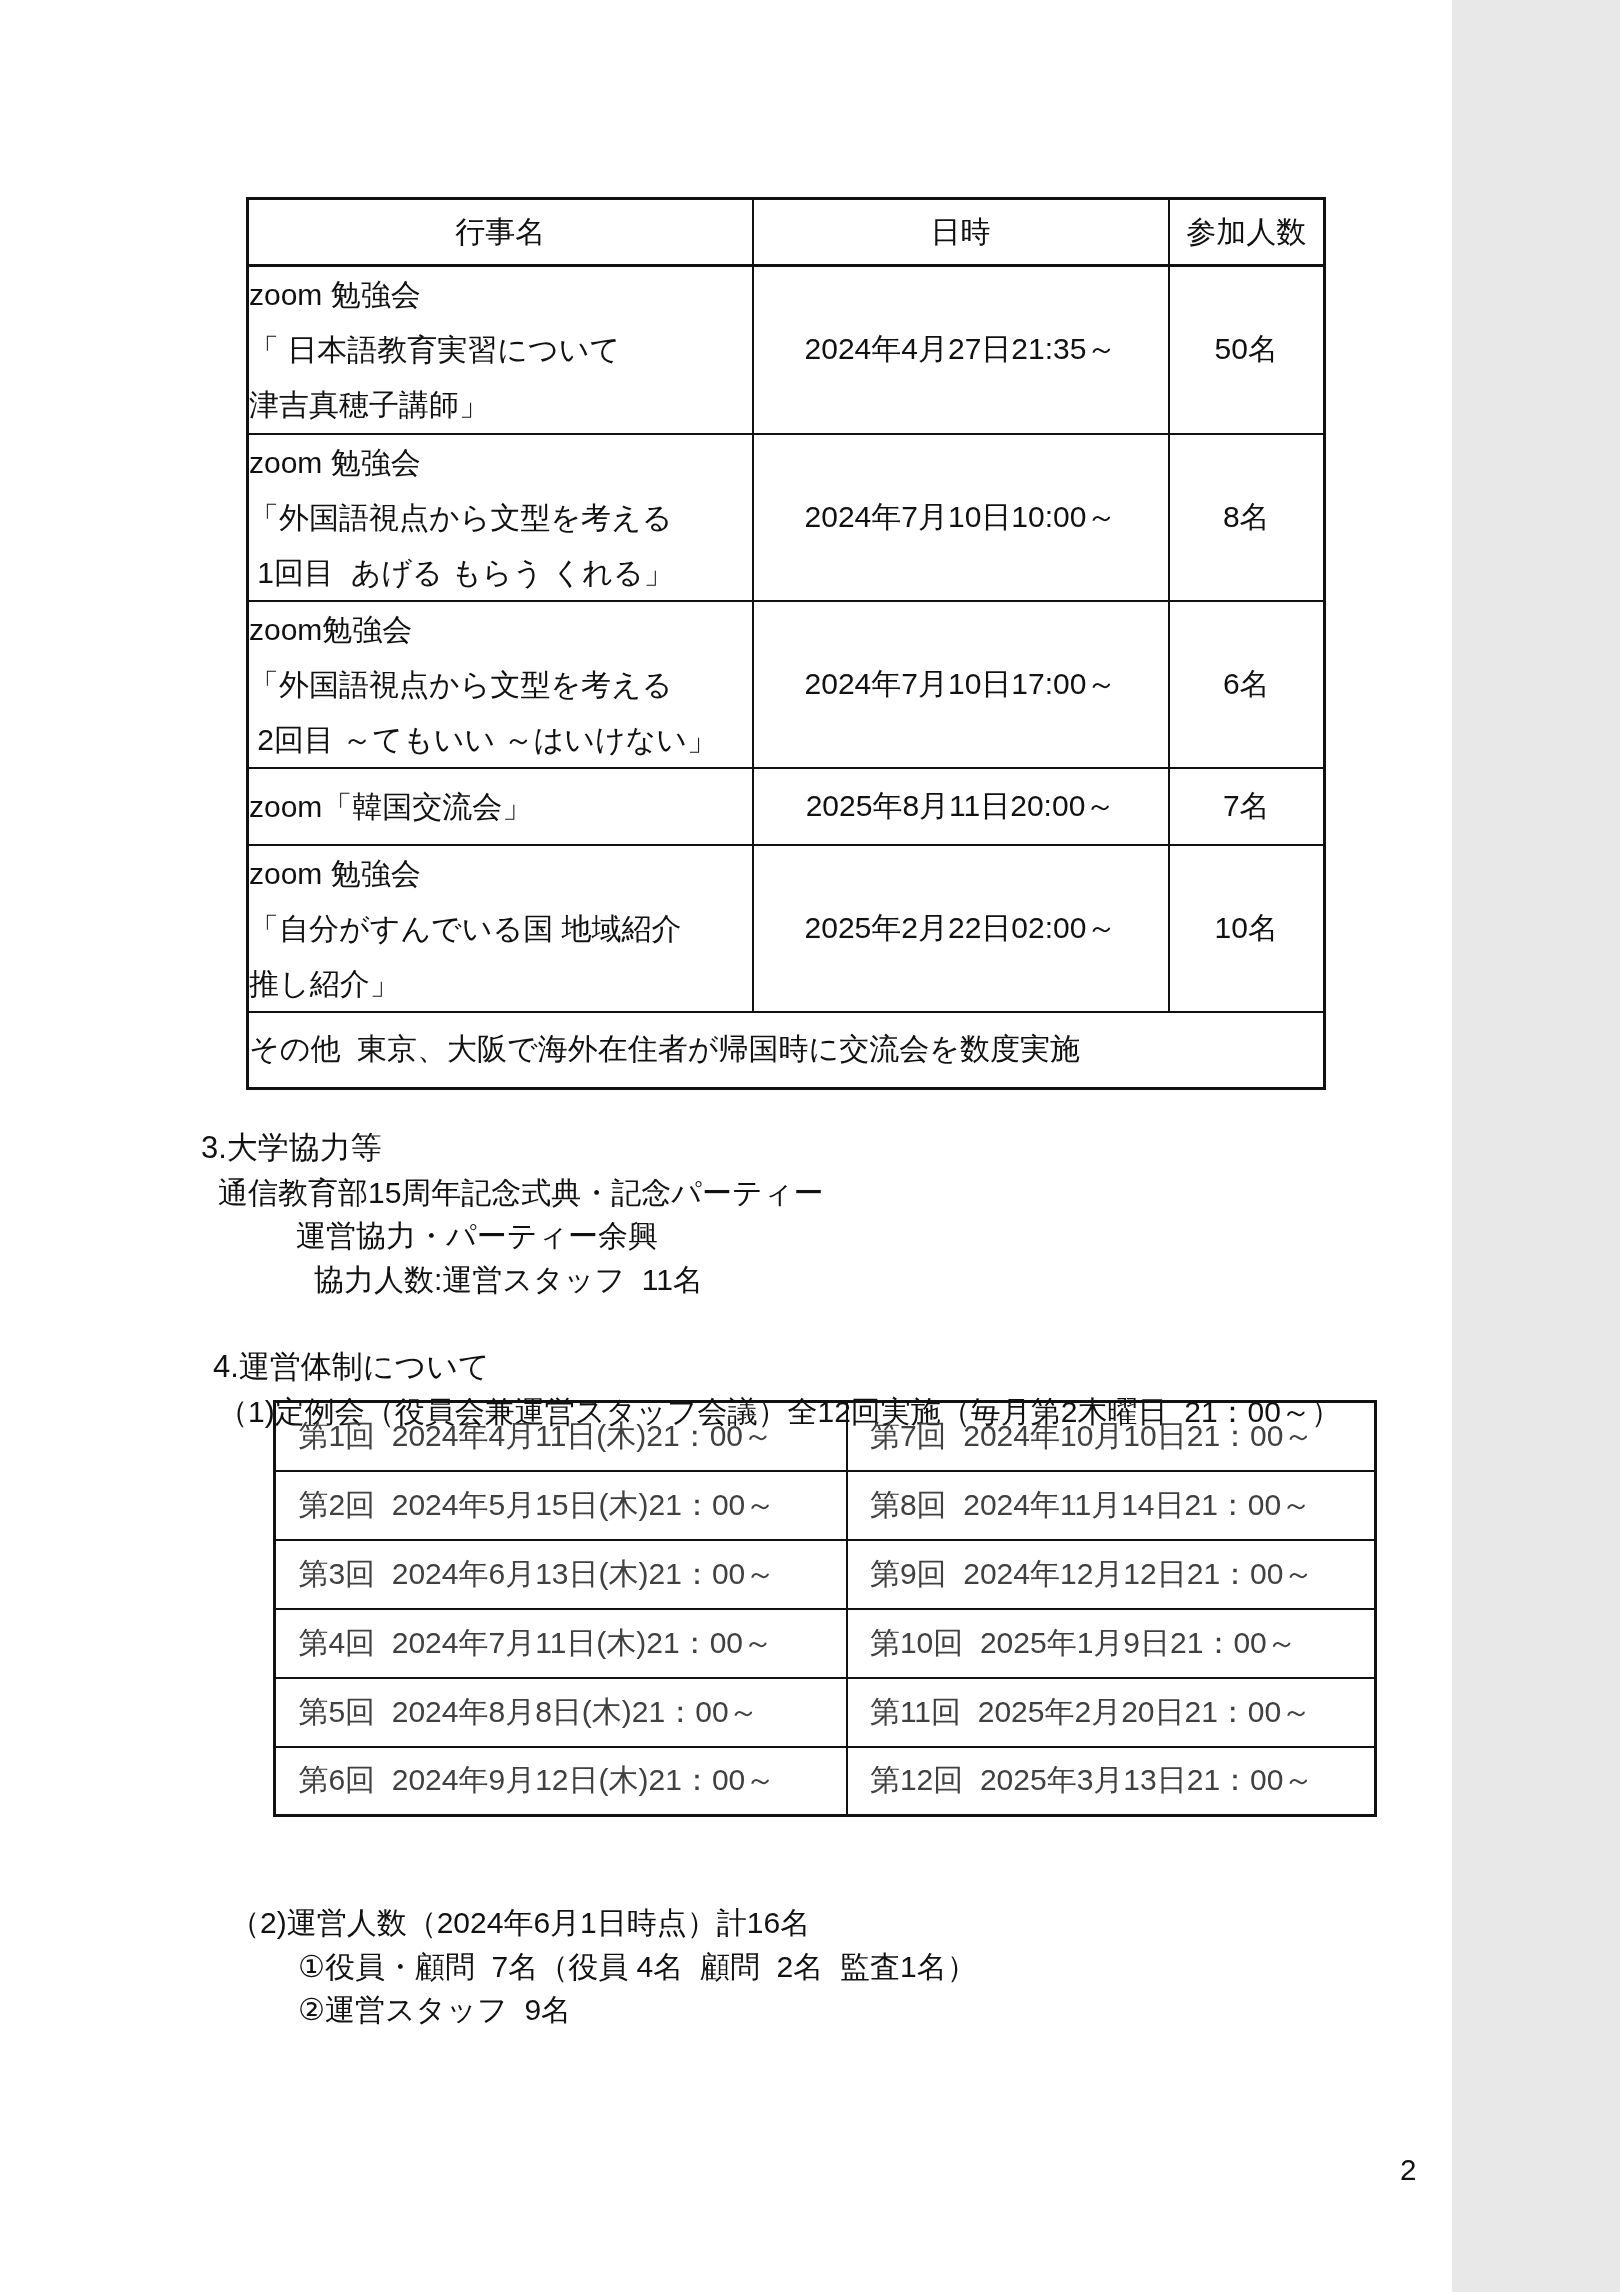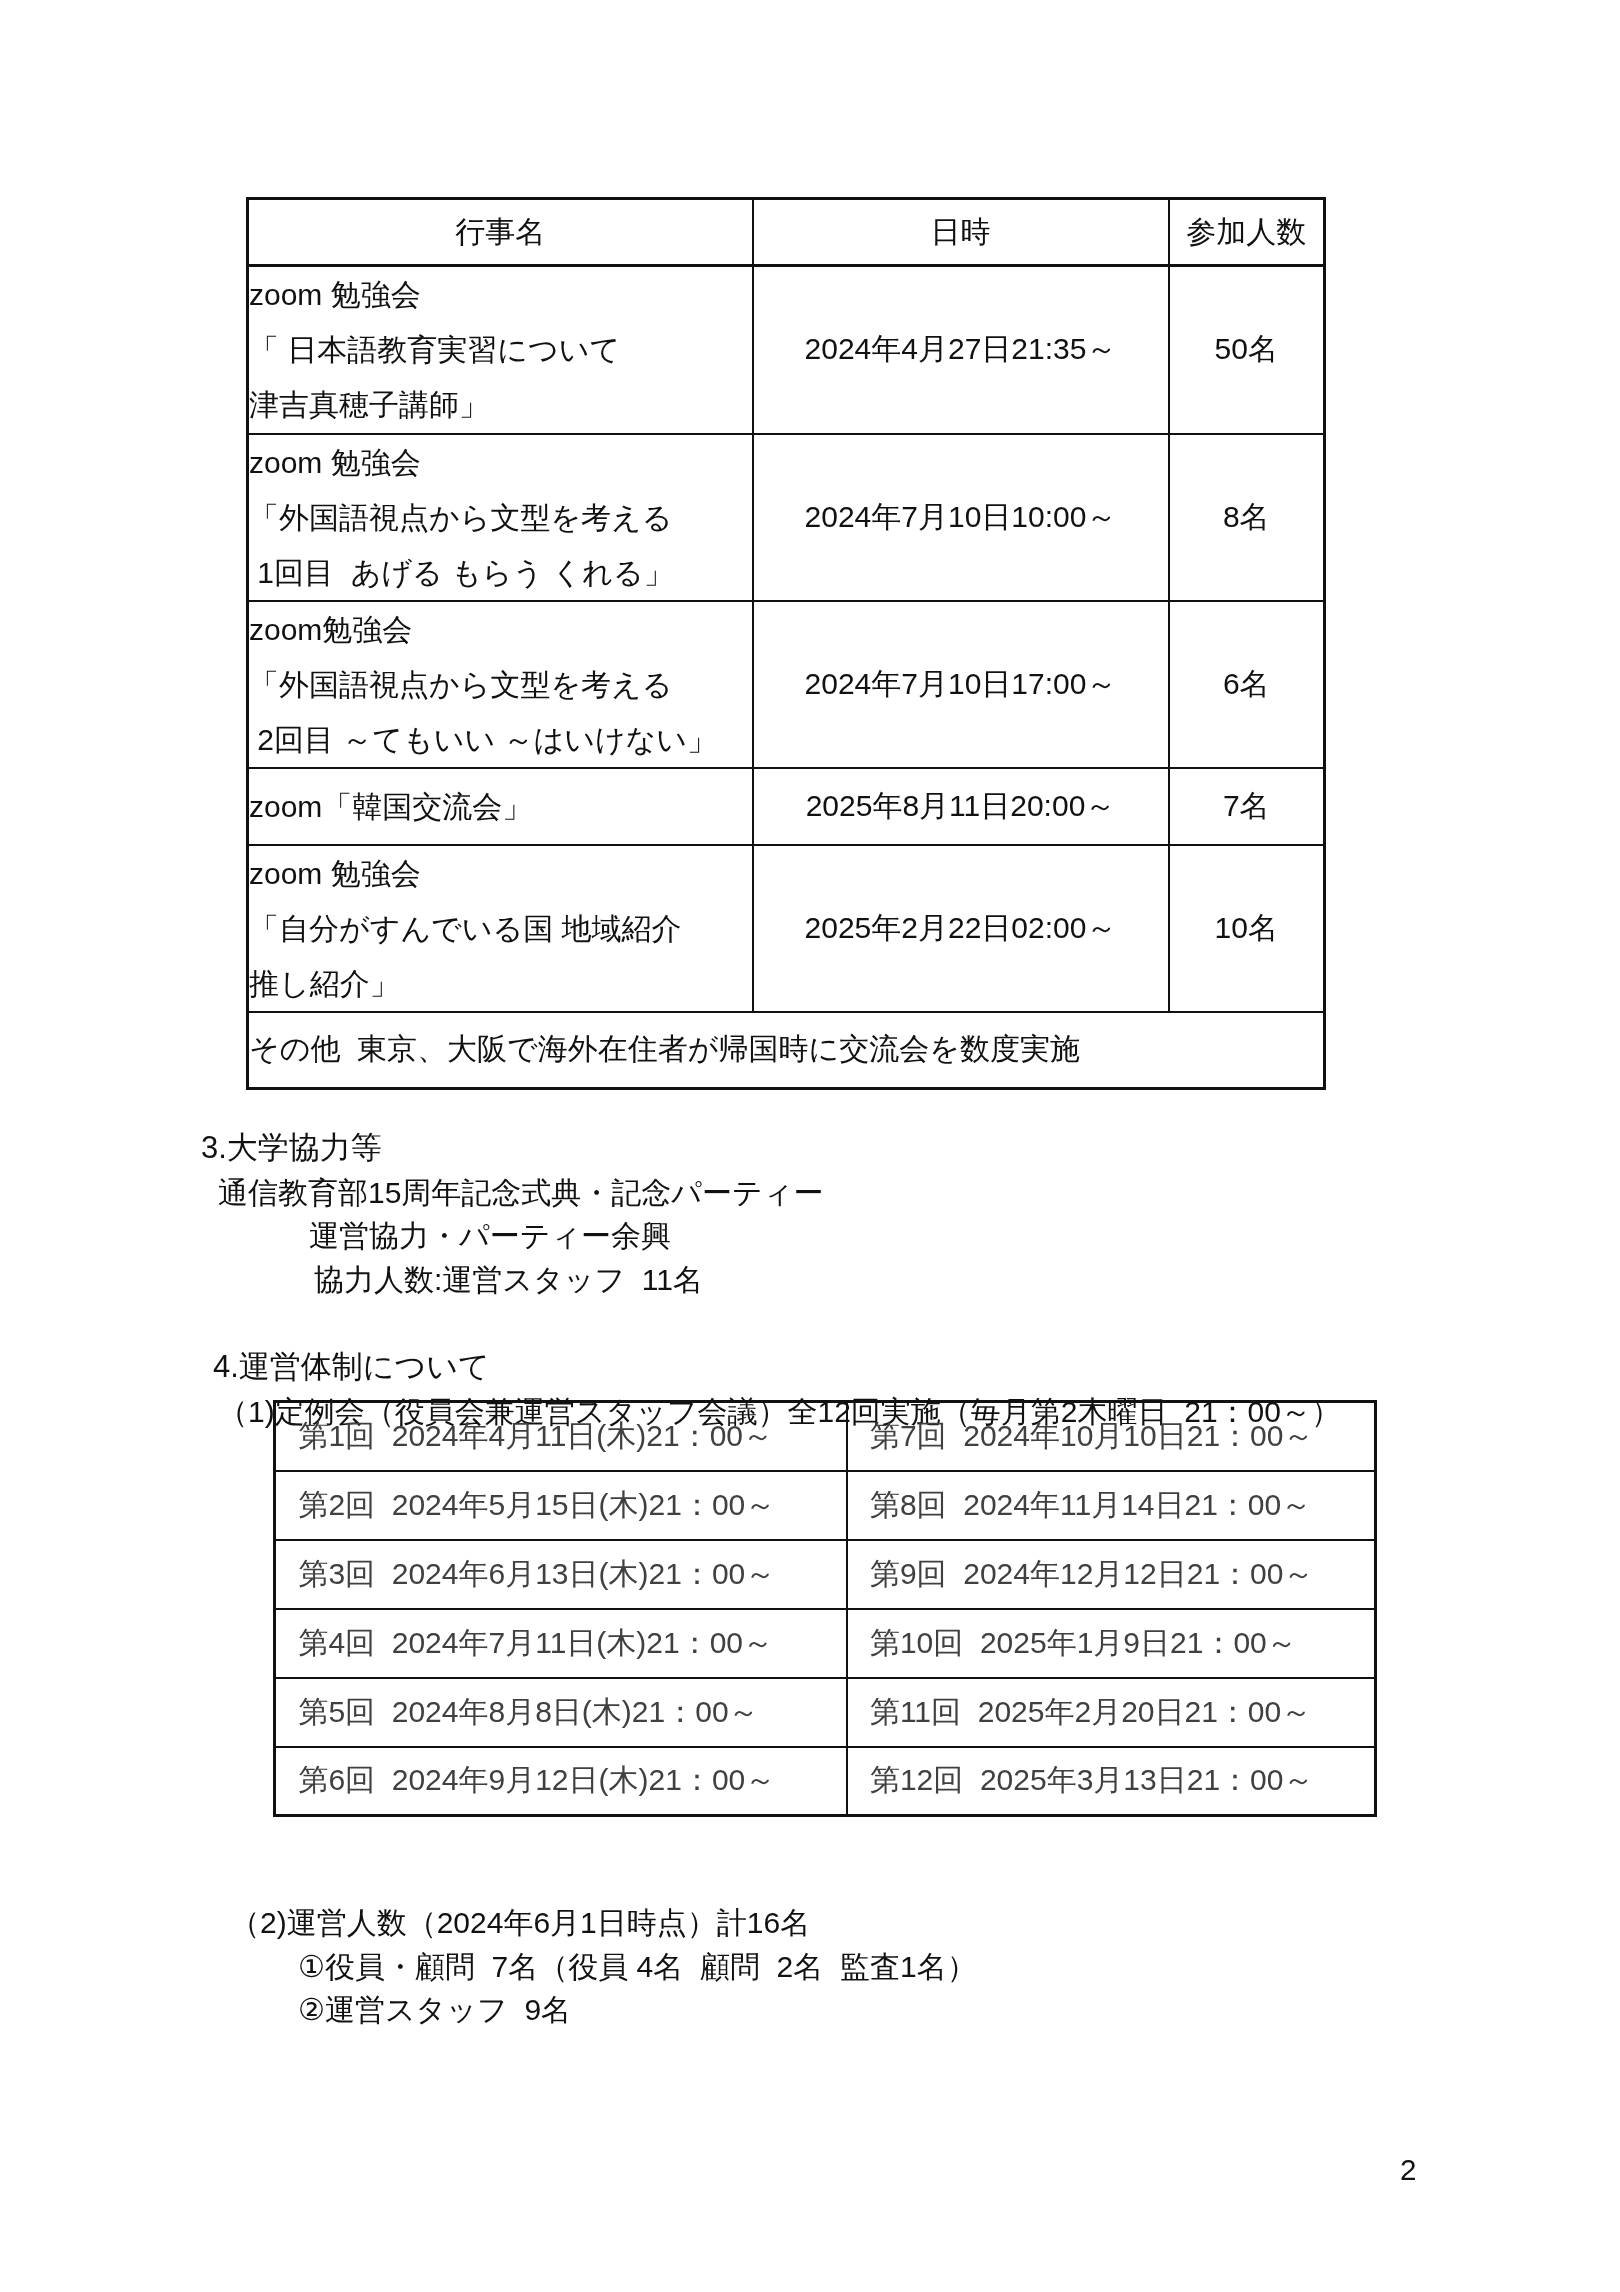--- a/index.html
+++ b/index.html
@@ -1,18 +1,18 @@
 <!DOCTYPE html>
 <html style="font-size:14.3px"><head>
 <meta charset="utf-8">
 <style>
   html,body{margin:0;padding:0;background:#e8e8e8;}
   .page{
     position:relative;
-    width:1620px;height:2293px;
+    width:1452px;height:2293px;
     background:#ffffff;
     font-family:"Liberation Sans","DejaVu Sans",sans-serif;
     color:#111;
     overflow:hidden;
   }
   .abs{position:absolute;white-space:pre;}
   .txt34{font-size:30px;line-height:41px;}
   .txt35{font-size:31px;line-height:41px;}
 
   
@@ -94,21 +94,21 @@
       <td class="ev-count">10名</td>
     </tr>
     <tr style="height:77px">
       <td class="ev-note" colspan="3">その他  東京、大阪で海外在住者が帰国時に交流会を数度実施</td>
     </tr>
   </tbody>
     </table>
 
   <div class="abs txt35" style="left:201px;top:1127px;">3.大学協力等</div>
   <div class="abs txt34" style="left:218px;top:1172px;">通信教育部15周年記念式典・記念パーティー</div>
-  <div class="abs txt34" style="left:296px;top:1215px;margin-left:13px;">運営協力・パーティー余興</div>
+  <div class="abs txt34" style="left:296px;top:1215px;">運営協力・パーティー余興</div>
   <div class="abs txt34" style="left:314px;top:1259px;">協力人数:運営スタッフ  11名</div>
 
   <div class="abs txt35" style="left:213px;top:1346px;">4.運営体制について</div>
   <div class="abs txt34" style="left:218px;top:1391px;">（1)定例会（役員会兼運営スタッフ会議）全12回実施（毎月第2木曜日  21：00～）</div>
 
   <table class="meetings">
     <colgroup>
         <col style="width:572px">
         <col style="width:529px">
       </colgroup>

